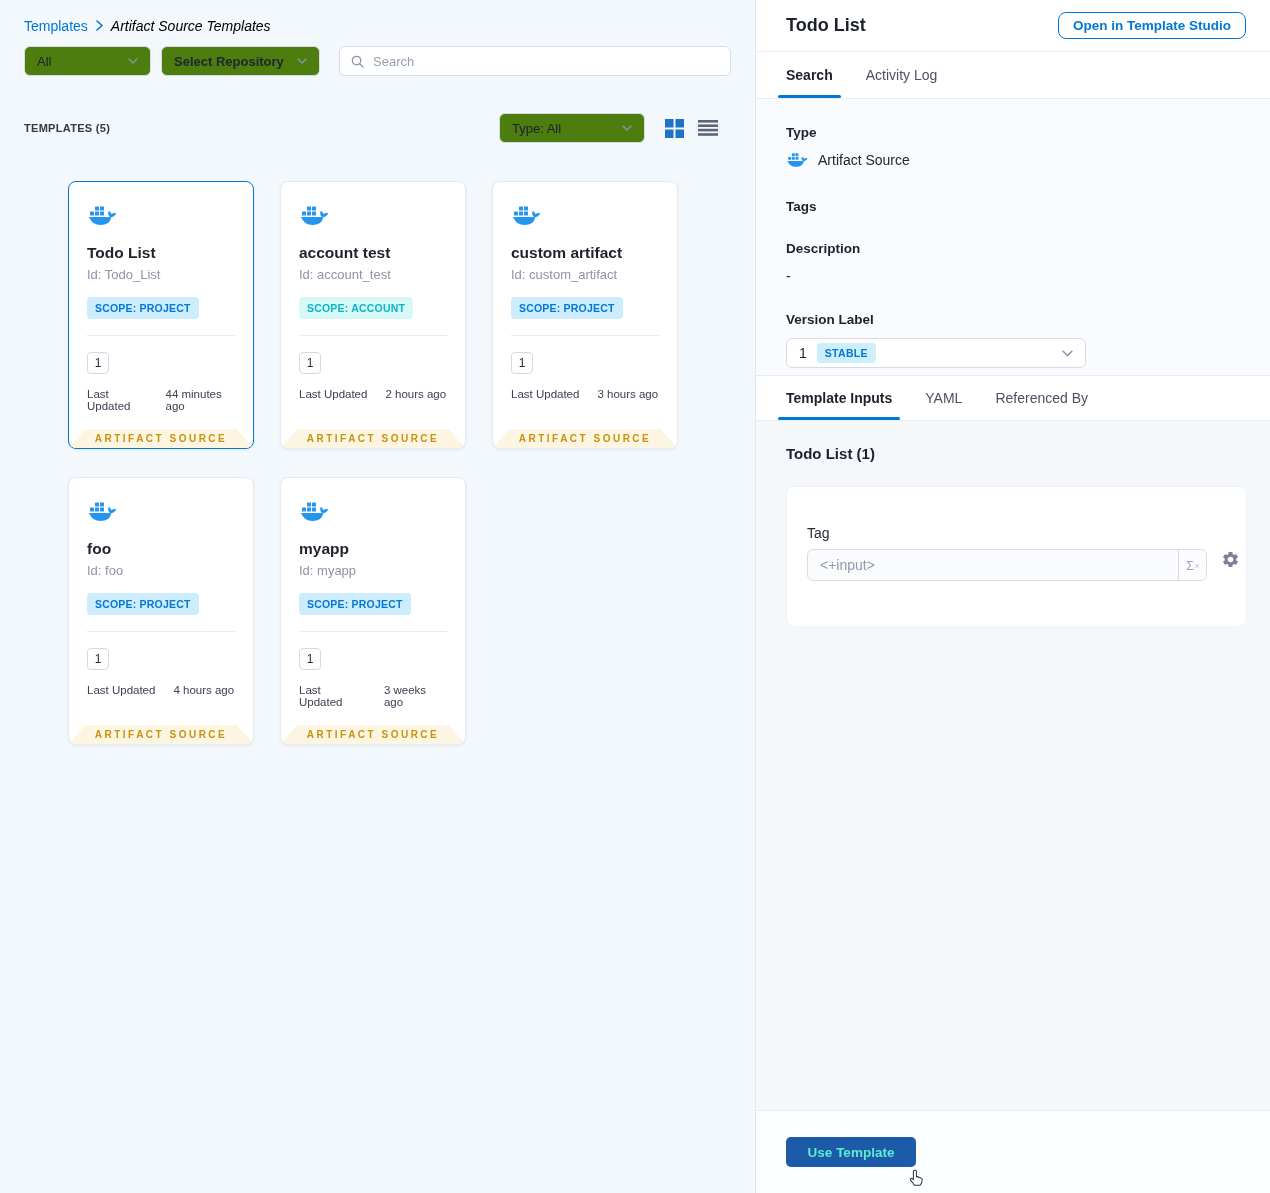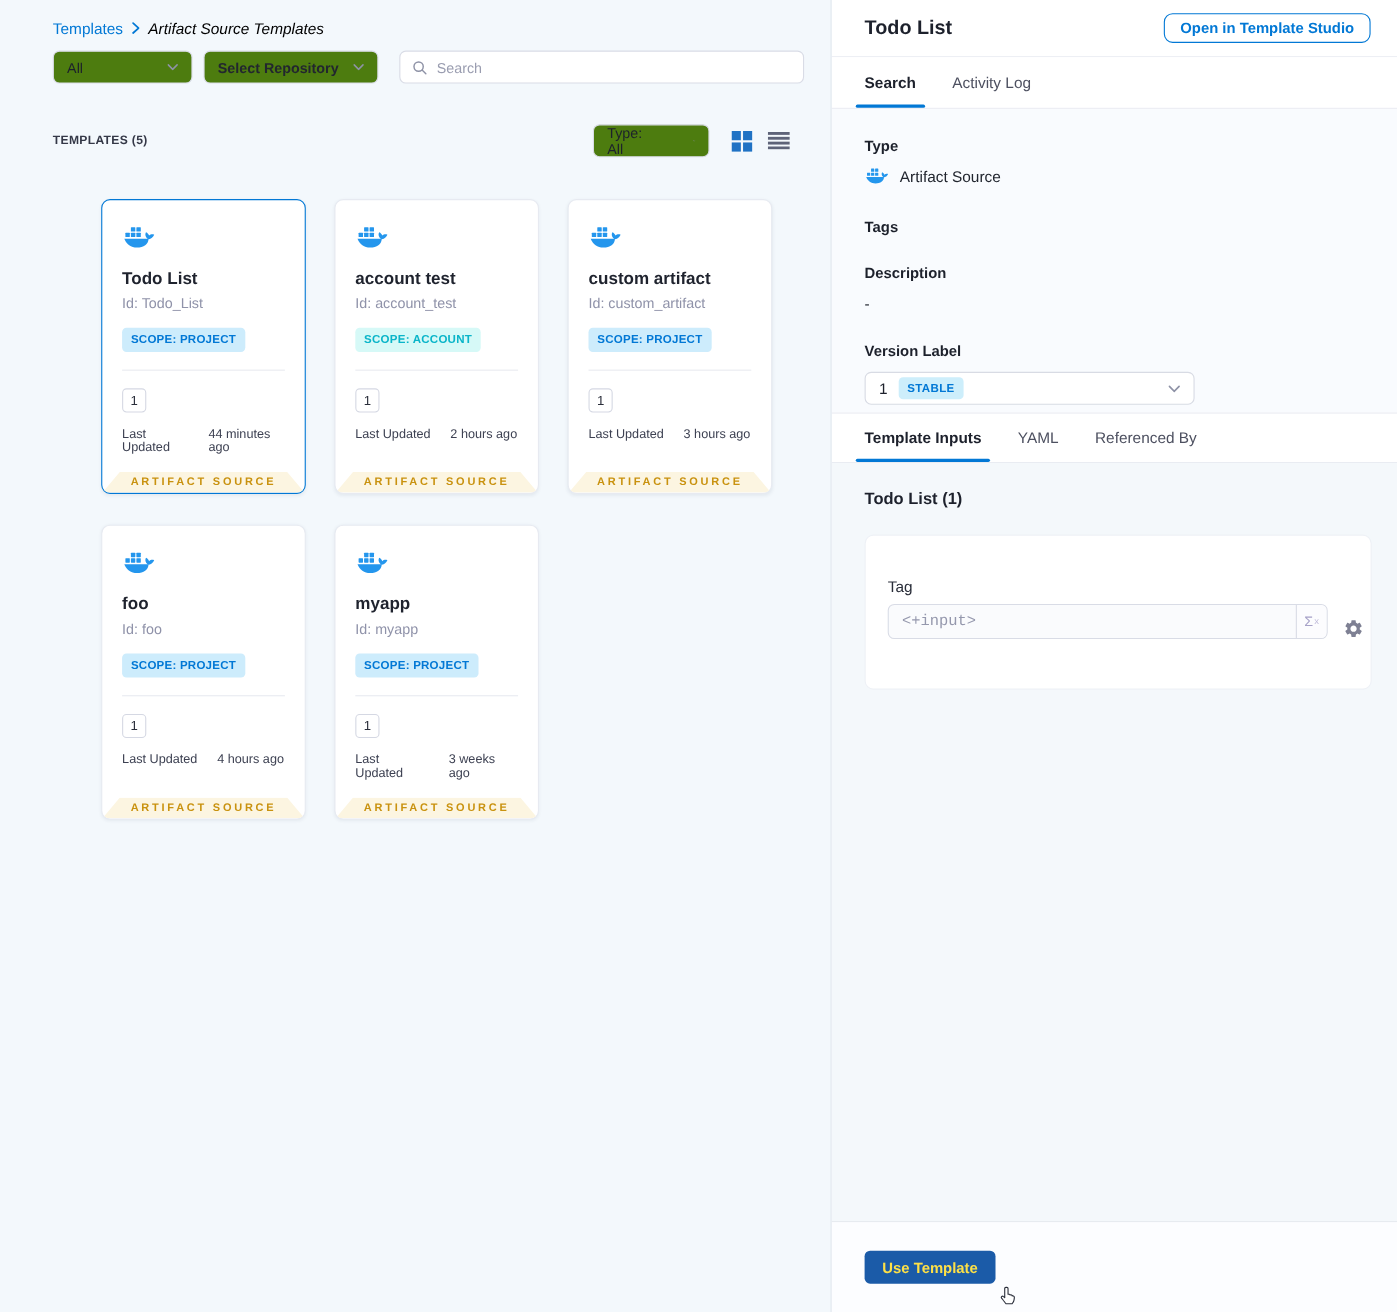--- a/index.html
+++ b/index.html
@@ -1,41 +1,41 @@
 <!DOCTYPE html>
 <html style="--accent: #0278d5; --primary-btn: #1b5ba8; --docker-blue: #2496ed; --badge-project-bg: #cdecfc; --badge-project-text: #0278d5; --badge-account-bg: #d6f9f7; --badge-account-text: #0ab5c9; --stable-bg: #cdeefb; --stable-text: #0278d5; --ribbon-bg: #fcf5e1; --ribbon-text: #c9920f;"><head>
 <meta charset="utf-8">
 <style>
   * { margin:0; padding:0; box-sizing:border-box; }
   html,body { background:#e9edf2; }
   body { font-family:"Liberation Sans", sans-serif; }
   .app { position:relative; width:1270px; height:1193px; background:#fff; overflow:hidden; display:flex; }
 
   
-  .left { width:756px; height:100%; background:#f3f8fc; border-right:1px solid #e2e7ee; position:relative;padding-left:24px; }
+  .left { width:756px; height:100%; background:#f3f8fc; border-right:1px solid #e2e7ee; position:relative; }
   .breadcrumb { display:flex; align-items:center; gap:8px; padding:18px 24px 0 24px; font-size:14px; }
   .crumb-link { color:var(--accent,#0278d5); cursor:pointer; }
   .crumb-sep { color:var(--accent,#0278d5); font-size:12px; margin-top:1px; }
   .crumb-current { color:#000000;font-style:italic; }
 
   .filters { display:flex; margin:12px 24px 0 24px; }
   .select { height:30px; background:#4d7c0f; border:1px solid #d9dce6; border-radius:6px;
             display:flex; align-items:center; justify-content:space-between; padding:0 12px;
             font-size:13px; color:#1d212c; cursor:pointer; }
   .select-scope { width:127px; }
   .select-repo { width:159px; margin-left:10px; color:#22262f; font-weight:600; }
   .search-box { flex:1; margin-left:19px; height:30px; background:#fff; border:1px solid #d9dce6;
                 border-radius:6px; display:flex; align-items:center; padding:0 10px; gap:8px; }
   .search-box input { border:none; outline:none; flex:1; font-size:13px; color:#1d212c; background:transparent; font-family:inherit; }
   .search-box input::placeholder { color:#9a9db0; }
 
   .list-header { display:flex; align-items:center; margin:37px 37px 0 24px; }
   .list-title { font-size:11px; font-weight:700; letter-spacing:.3px; color:#343847; }
   .list-header .spacer { flex:1; }
-  .select-type { width:106px;gap:46px; }
+  .select-type { width:146px;gap:46px; }
   .view-icons { display:flex; align-items:center; gap:14px; margin-left:19px; }
   .icon-btn { width:20px; height:20px; display:flex; align-items:center; justify-content:center; cursor:pointer; }
 
   .grid { margin:38px 0 0 68px; display:grid; grid-template-columns:repeat(3,186px); gap:28px 26px; }
   .card { position:relative; width:186px; height:268px; background:#fff; border:1px solid #e7eaf1;
           border-radius:8px; box-shadow:0 1px 3px rgba(40,60,90,.07); padding:22px 18px 0 18px;
           overflow:hidden; cursor:pointer; }
   .card.selected { border-color:var(--accent,#0278d5); }
   .card-title { margin-top:14px; font-size:15.5px; font-weight:600; color:#1f232e; }
   .card-id { margin-top:5px; font-size:13px; color:#8f92a9; }
@@ -82,31 +82,31 @@
   .version-num { font-size:14px; color:#1d212c; }
   .stable-badge { background:var(--stable-bg,#cdeefb); color:var(--stable-text,#0278d5); font-size:10.5px;
                   font-weight:700; letter-spacing:.3px; padding:4px 8px; border-radius:4px; }
   .version-select .chev { margin-left:auto; }
 
   .inputs-body { flex:1; background:#f4f8fb; padding:24px 24px 0 30px; }
   .inputs-title { font-size:15px; font-weight:700; color:#1d212c; }
   .tag-card { margin-top:24px; width:461px; height:141px; background:#fff; border:1px solid #eef1f6;
               border-radius:8px; padding:38px 20px 0 20px; }
   .tag-label { font-size:14px; color:#2a2e3a; }
-  .input-row { display:flex; align-items:flex-end; margin-top:8px;font-family:Liberation Mono, monospace; }
+  .input-row { display:flex; align-items:flex-start; margin-top:8px; }
   .text-input { flex:0 0 400px; height:32px; border:1px solid #d9dce6; border-radius:6px; background:#fafbfd;
                 display:flex; align-items:stretch; overflow:hidden; }
   .input-text { flex:1; display:flex; align-items:center; padding:0 12px; font-size:14px; color:#9598ad; }
   .sigma-btn { width:28px; border-left:1px solid #d9dce6; background:#fcfcfe; display:flex; align-items:center;
                justify-content:center; color:#a7a2c8; font-size:13px; cursor:pointer; }
   .sigma-btn sup { font-size:8px; margin-left:1px; color:#bdb8d8; }
   .gear-btn { margin-left:14px; width:20px; height:20px; display:flex; align-items:center; justify-content:center; cursor:pointer; }
 
   .panel-footer { flex:0 0 83px; border-top:1px solid #e7ebf0; background:#fcfdff; padding:26px 0 0 30px; }
-  .use-template-btn { width:119px; height:30px; background:var(--primary-btn,#1b5ba8); color:#fde047; border:none;
+  .use-template-btn { width:130px; height:30px; background:var(--primary-btn,#1b5ba8); color:#5eead4; border:none;
                       border-radius:5px; font-family:inherit; font-size:13.5px; font-weight:700; cursor:pointer; }
 
   .cursor { position:absolute; left:906px; top:1166px; width:22px; height:24px; pointer-events:none; z-index:10; }
 </style>
 </head>
 <body>
 
 <div class="app">
 
   <div class="left">

